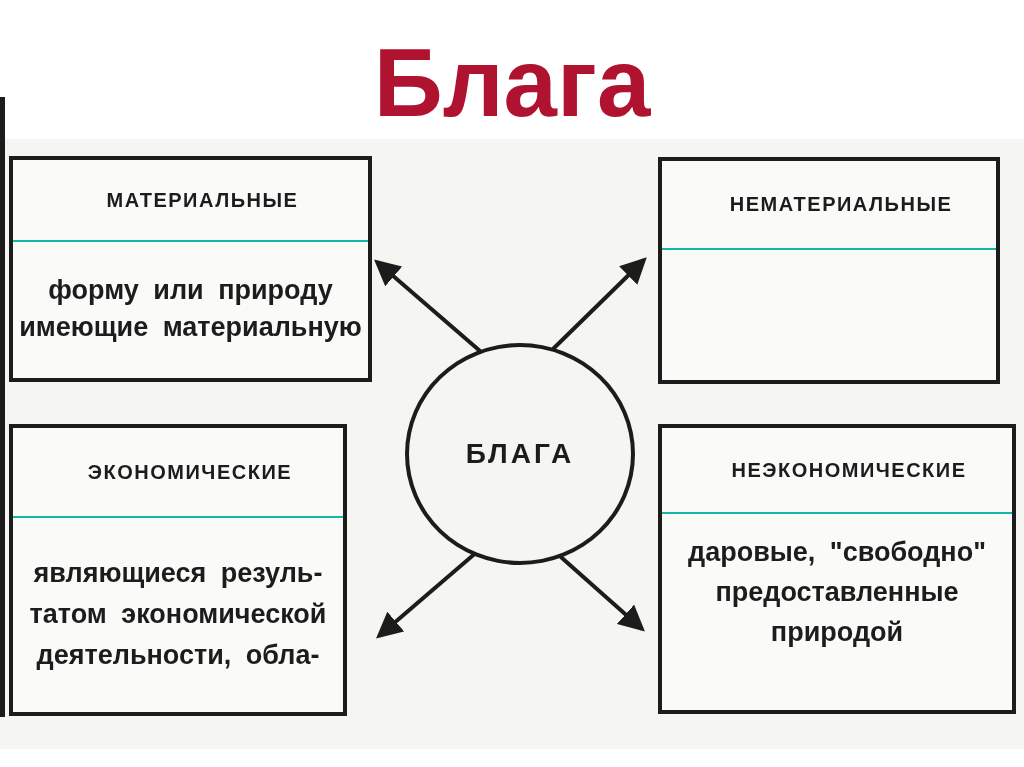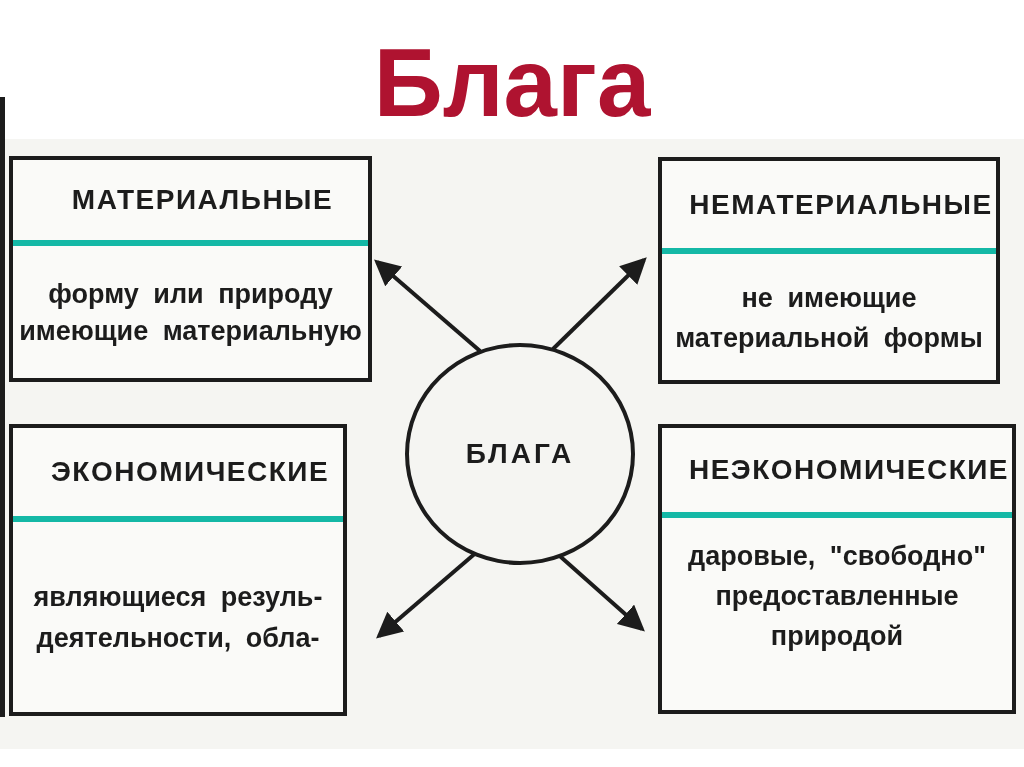--- a/index.html
+++ b/index.html
@@ -5,21 +5,21 @@
   html,body{margin:0;padding:0;background:#ffffff;}
   .page{position:relative;width:1024px;height:767px;background:#ffffff;overflow:hidden;
         font-family:"Liberation Sans",sans-serif;color:#1c1c1c;}
   .scan-bg{position:absolute;left:0;top:139px;width:1024px;height:610px;background:#f5f5f2;}
   .title{position:absolute;left:0;top:30px;width:100%;margin:0;text-align:center;
          font-size:96px;line-height:105px;font-weight:bold;color:#AF1330;}
   .edge-artifact{position:absolute;left:0;top:97px;width:5px;height:620px;background:#1c1c1c;}
 
   .box{position:absolute;border:4px solid #1c1c1c;background:#fafaf8;box-sizing:border-box;}
   .box-header{display:flex;align-items:center;justify-content:center;
-              border-bottom:6px solid #14b8a6;font-weight:bold;font-size:28px;letter-spacing:1.5px;padding-left:24px;}
+              border-bottom:2px solid #14b8a6;font-weight:bold;font-size:20px;letter-spacing:1.5px;padding-left:24px;}
   .box-body{display:flex;flex-direction:column;align-items:center;justify-content:center;
             font-weight:bold;font-size:27px;word-spacing:7px;text-align:center;}
 
   .box.material{left:9px;top:156px;width:363px;height:226px;}
   .box.material .box-header{height:80px;}
   .box.material .box-body{height:134px;line-height:37px;}
 
   .box.nonmaterial{left:658px;top:157px;width:342px;height:227px;}
   .box.nonmaterial .box-header{height:87px;}
   .box.nonmaterial .box-body{height:128px;line-height:40px;}
@@ -69,30 +69,27 @@
   <div class="box material">
     <div class="box-header">МАТЕРИАЛЬНЫЕ</div>
     <div class="box-body">
       <div>форму или природу</div>
       <div>имеющие материальную</div>
     </div>
   </div>
 
   <div class="box nonmaterial">
     <div class="box-header">НЕМАТЕРИАЛЬНЫЕ</div>
-    <div class="box-body">
-      <div>не имеющие</div>
-      <div>материальной формы</div>
-    </div>
   </div>
 
   <div class="box economic">
     <div class="box-header">ЭКОНОМИЧЕСКИЕ</div>
     <div class="box-body">
       <div>являющиеся резуль-</div>
+      <div>татом экономической</div>
       <div>деятельности, обла-</div>
     </div>
   </div>
 
   <div class="box noneconomic">
     <div class="box-header">НЕЭКОНОМИЧЕСКИЕ</div>
     <div class="box-body">
       <div>даровые, "свободно"</div>
       <div>предоставленные</div>
       <div>природой</div>

